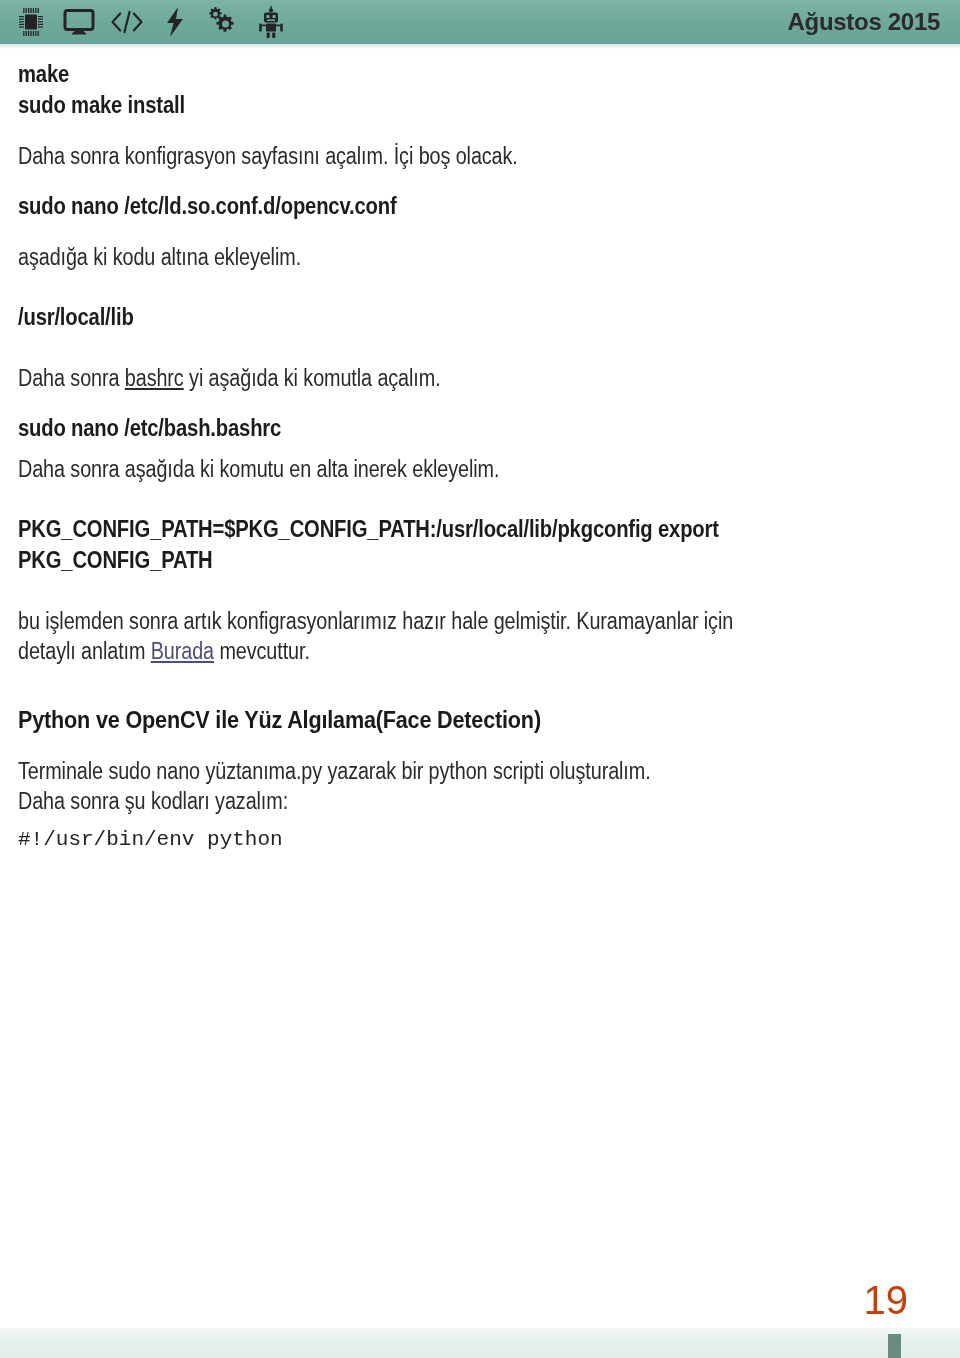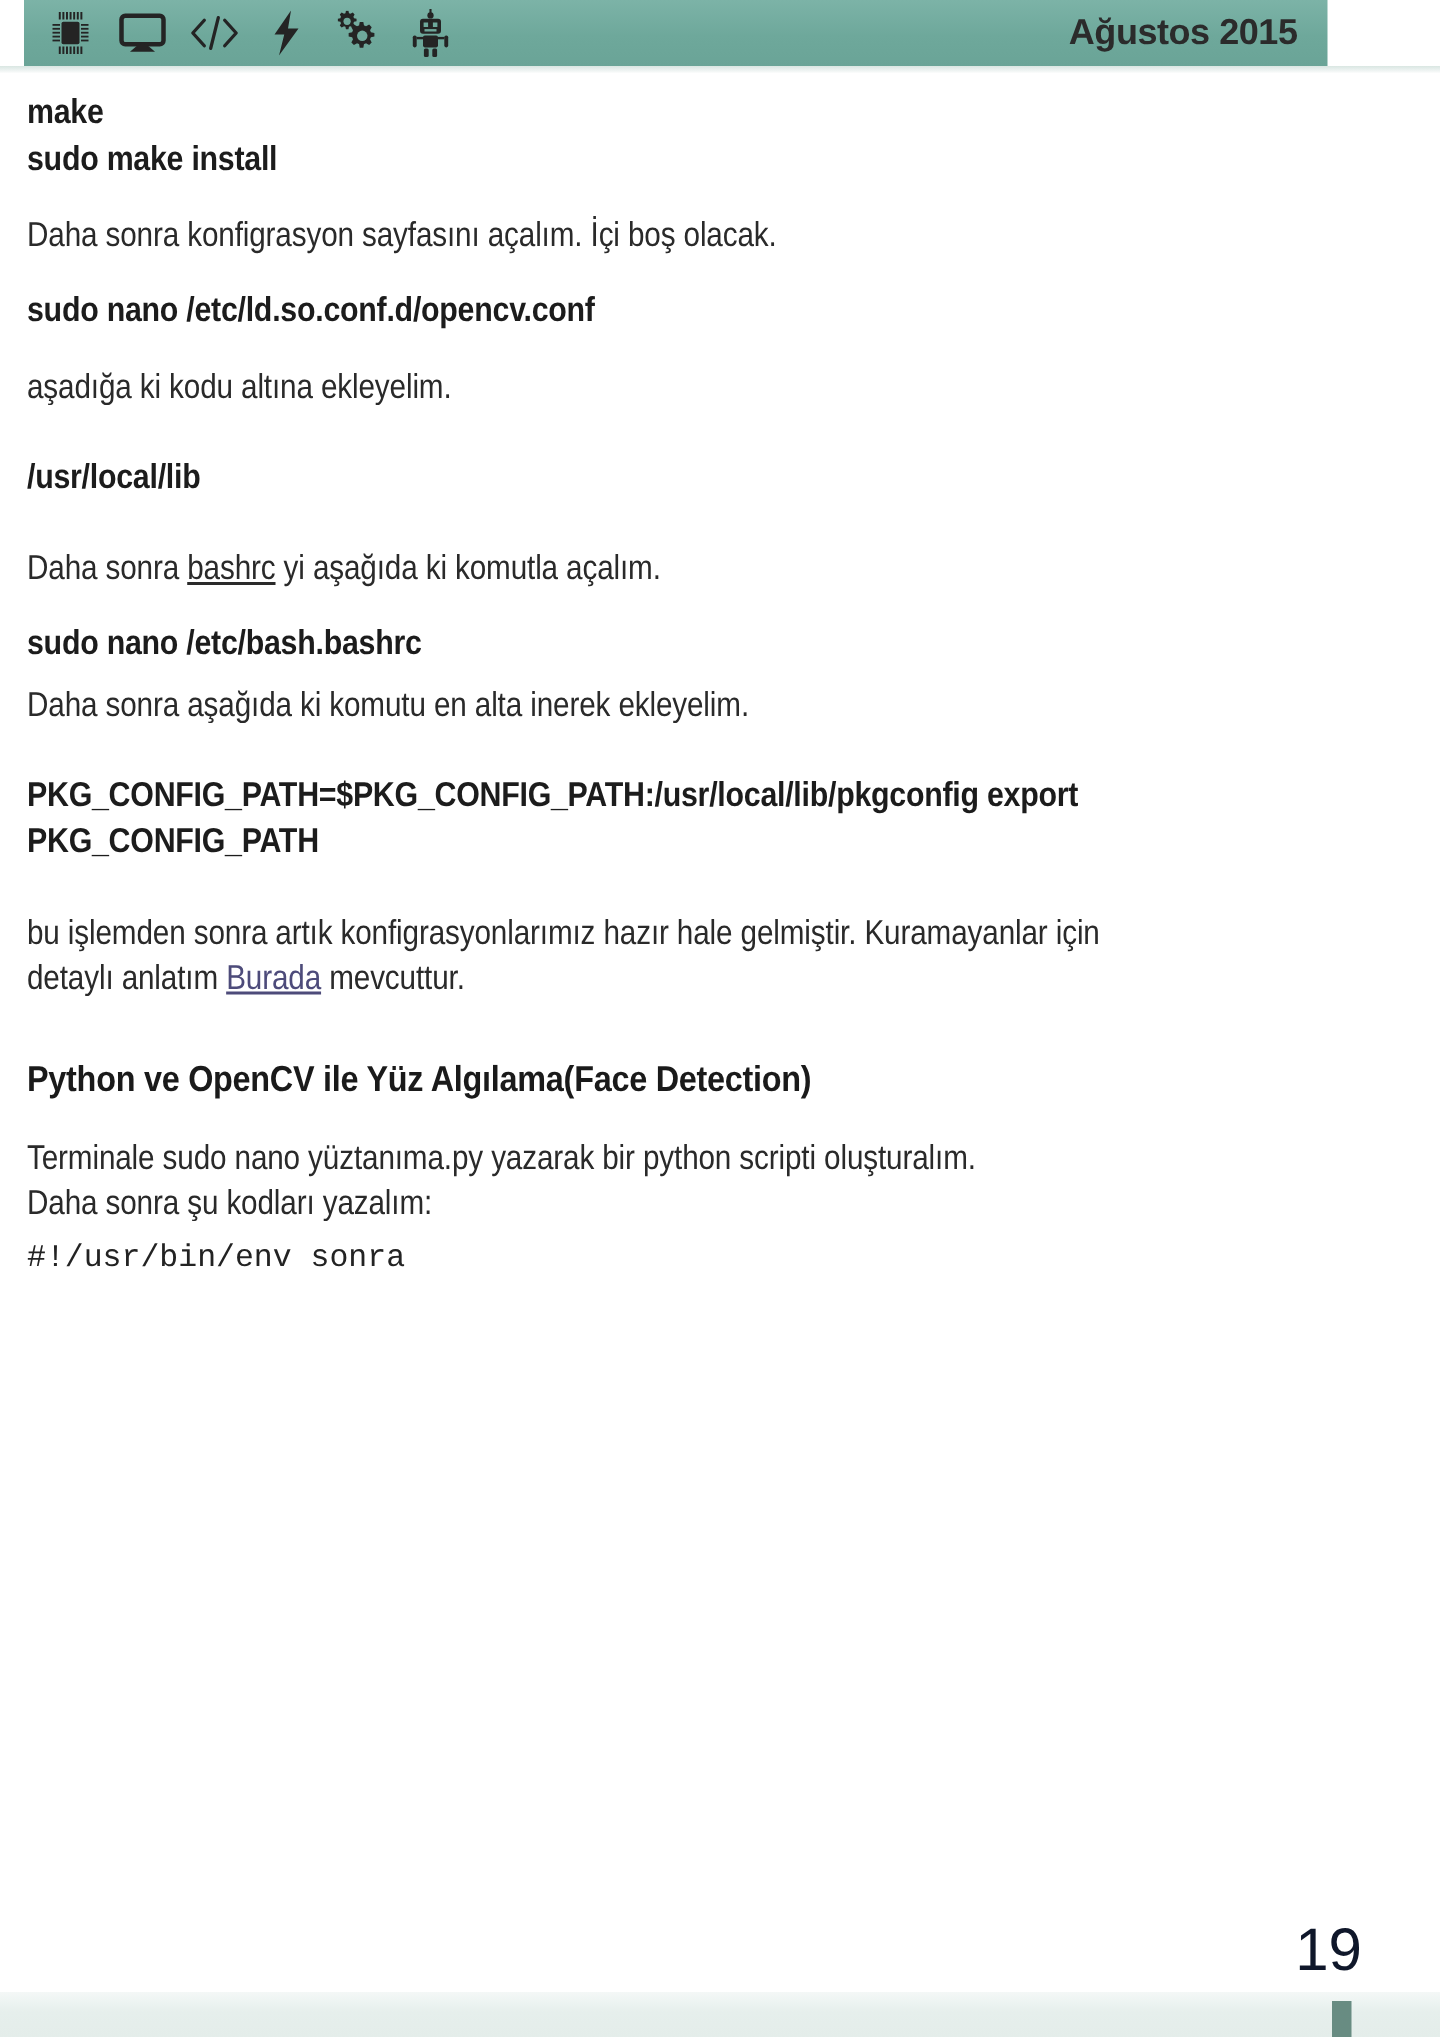--- a/index.html
+++ b/index.html
@@ -13,22 +13,22 @@
     position: relative;
     overflow: hidden;
     font-family: "Liberation Sans", sans-serif;
     color: #221f1f;
     -webkit-font-smoothing: antialiased;
   }
 
   
   #header-bar {
     position: absolute;
-    left: 16px; top: 0;
-    width: 869px;
+    left: 0; top: 0;
+    width: 960px;
     height: 44px;
     background: linear-gradient(180deg, #7cb3a7 0%, #6ea89b 55%, #6aa497 100%);
     display: flex;
     align-items: center;
     box-sizing: border-box;
     padding: 0 16px 0 14px;
   }
   #header-strip {
     position: absolute;
     left: 0; top: 44px;
@@ -145,21 +145,21 @@
   .gap-xl { height: 38px; }
 
   
   #page-number {
     position: absolute;
     right: 52px;
     bottom: 38px;
     font-family: "Liberation Sans", sans-serif;
     font-size: 40px;
     font-weight: normal;
-    color: #0f172a;
+    color: #c2410c;
     letter-spacing: 0px;
     line-height: 40px;
   }
   #footer-bar {
     position: absolute;
     left: 0;
     bottom: 0;
     width: 960px;
     height: 30px;
     background: linear-gradient(180deg, #f4f8f7 0%, #e6efec 45%, #e4edea 100%);
@@ -313,21 +313,21 @@
 
     <div class="h2">Python ve OpenCV ile Yüz Algılama(Face Detection)</div>
 
     <div class="gap-m"></div>
 
     <div class="prose">Terminale sudo nano yüztanıma.py yazarak bir python scripti oluşturalım.
 Daha sonra şu kodları yazalım:</div>
 
     <div class="gap-s"></div>
 
-    <div class="code">#!/usr/bin/env sonra</div>
+    <div class="code">#!/usr/bin/env python</div>
 
 
     <div class="gap-m"></div>
 
 
     <div class="gap-m"></div>
 
 
   </div>
 </div>

